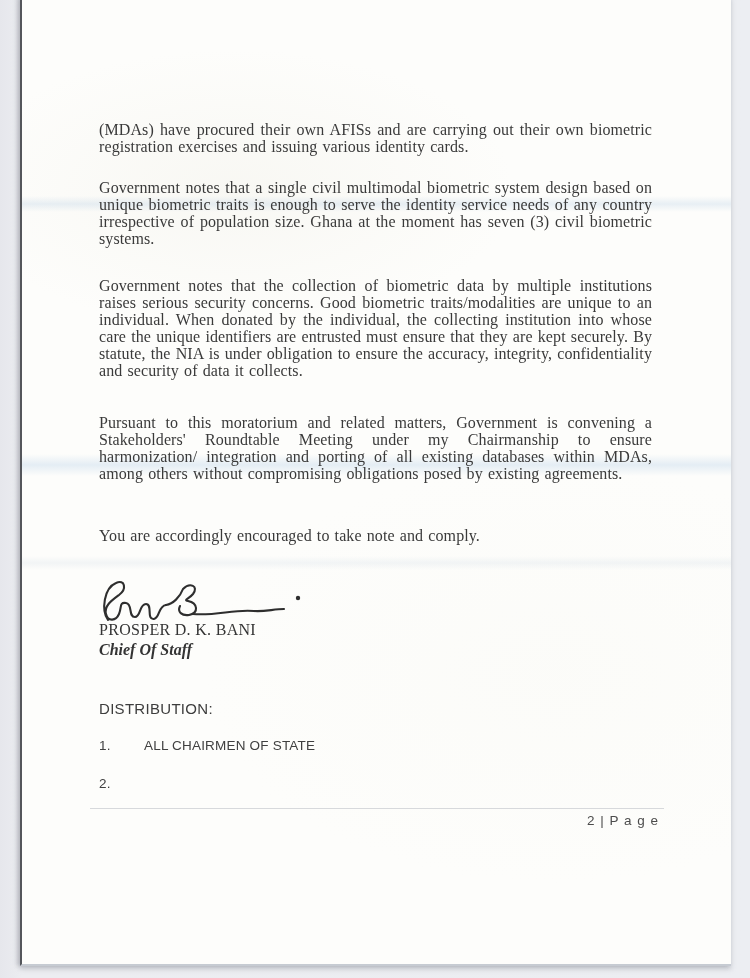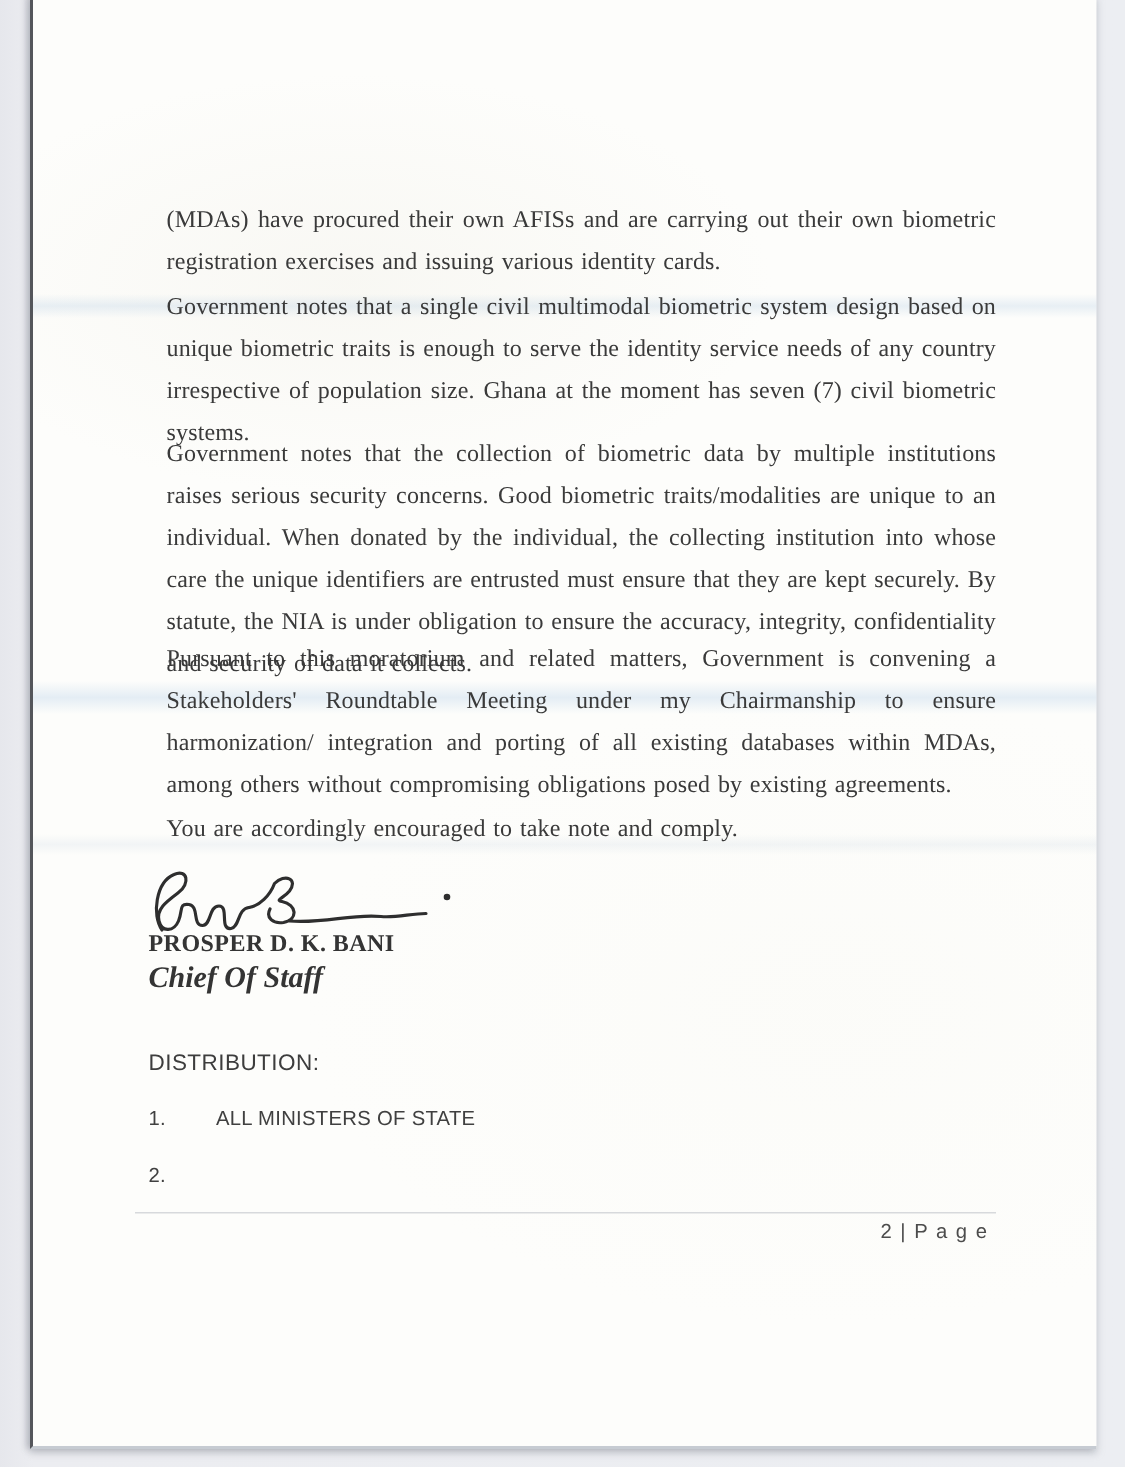--- a/index.html
+++ b/index.html
@@ -38,40 +38,40 @@
     background: linear-gradient(180deg, rgba(170,200,228,0) 0%, rgba(170,200,228,.30) 50%, rgba(170,200,228,0) 100%);
   }
   .fold-3 {
     top: 560px; height: 14px;
     background: linear-gradient(180deg, rgba(190,205,220,0) 0%, rgba(190,205,220,.18) 50%, rgba(190,205,220,0) 100%);
   }
   .abs { position: absolute; }
   .body-text {
     left: 77px; width: 553px;
     color: #3a3a3a;
-    font-size: 16px; line-height: 28px;
+    font-size: 16px; line-height: 17px;
     text-align: justify;
-    margin: 12px;
+    margin: 0;
     letter-spacing: 0.1px;
     word-spacing: 1px;
   }
   .p-1 { top: 125px; }
   .p-2 { top: 183px; }
   .p-3 { top: 281px; }
   .p-4 { top: 418px; }
   .p-5 { top: 531px; text-align: left; }
   .signature-svg { left: 74px; top: 578px; }
   .sig-name {
     left: 77px; top: 625px;
-    color: #343434; font-size: 16px; font-weight: bold;
+    color: #343434; font-size: 16px; font-weight: normal;
     letter-spacing: 0.3px; margin: 0;
   }
   .sig-title {
     left: 77px; top: 645px;
-    color: #343434; font-size: 20px; font-weight: bold; font-style: italic;
+    color: #343434; font-size: 16px; font-weight: bold; font-style: italic;
     margin: 0;
   }
   .dist-heading {
     left: 77px; top: 704px;
     font-family: "Liberation Sans", sans-serif;
     color: #3d3d3d; font-size: 15px; letter-spacing: 0.3px;
     margin: 0;
   }
   .dist-item {
     left: 77px; top: 0; width: 420px;
@@ -98,42 +98,42 @@
 
 <div class="scan-backdrop"></div>
 
 <div class="page">
 
   <div class="fold-mark fold-1"></div>
   <div class="fold-mark fold-2"></div>
   <div class="fold-mark fold-3"></div>
 
   <p class="abs body-text p-1">(MDAs) have procured their own AFISs and are carrying out their own biometric registration exercises and issuing various identity cards.</p>
-  <p class="abs body-text p-2">Government notes that a single civil multimodal biometric system design based on unique biometric traits is enough to serve the identity service needs of any country irrespective of population size. Ghana at the moment has seven (7) civil biometric systems.</p>
+  <p class="abs body-text p-2">Government notes that a single civil multimodal biometric system design based on unique biometric traits is enough to serve the identity service needs of any country irrespective of population size. Ghana at the moment has seven (3) civil biometric systems.</p>
   <p class="abs body-text p-3">Government notes that the collection of biometric data by multiple institutions raises serious security concerns. Good biometric traits/modalities are unique to an individual. When donated by the individual, the collecting institution into whose care the unique identifiers are entrusted must ensure that they are kept securely.  By statute, the NIA is under obligation to ensure the accuracy, integrity, confidentiality and security of data it collects.</p>
   <p class="abs body-text p-5">You are accordingly encouraged to take note and comply.</p>
   <p class="abs body-text p-4">Pursuant to this moratorium and related matters, Government is convening a Stakeholders' Roundtable Meeting under my Chairmanship to ensure harmonization/ integration and porting of all existing databases within MDAs, among others without compromising obligations posed by existing agreements.</p>
 
   <svg class="abs signature-svg" width="215" height="58" viewBox="0 0 215 58" fill="none">
     <g stroke="#2e2e2e" stroke-width="2.1" stroke-linecap="round" fill="none">
       <path d="M12 46 C5 36 8 14 20 9 C29 5 31 15 23 21 C15 27 8 32 10 40 C12 48 20 47 23 40 C26 33 23 28 30 29 C37 30 32 43 39 43 C45 43 43 30 50 30 C57 30 50 46 58 45 C64 44 62 32 70 31"></path>
       <path d="M70 31 C77 30 84 23 87 15 C94 8 103 12 97 20 C93 25 87 26 92 27 C102 29 103 39 93 41 C86 42 81 38 84 32"></path>
       <path d="M97 40 C120 42 138 35 158 37 C168 38 178 35 188 35"></path>
       <circle cx="202" cy="24" r="2.2" fill="#2e2e2e" stroke="none"></circle>
     </g>
   </svg>
 
   <p class="abs sig-name">PROSPER D. K. BANI</p>
   <p class="abs sig-title">Chief Of Staff</p>
 
   <p class="abs dist-heading">DISTRIBUTION:</p>
 
   <div class="abs dist-item item-1">
     <span class="num">1.</span>
-    <span>ALL MINISTERS OF STATE</span>
+    <span>ALL CHAIRMEN OF STATE</span>
   </div>
   <div class="abs dist-item item-2">
     <span class="num">2.</span>
   </div>
 
   <div class="abs footer-rule"></div>
   <p class="abs page-number">2 | P a g e</p>
 
 </div>
 

